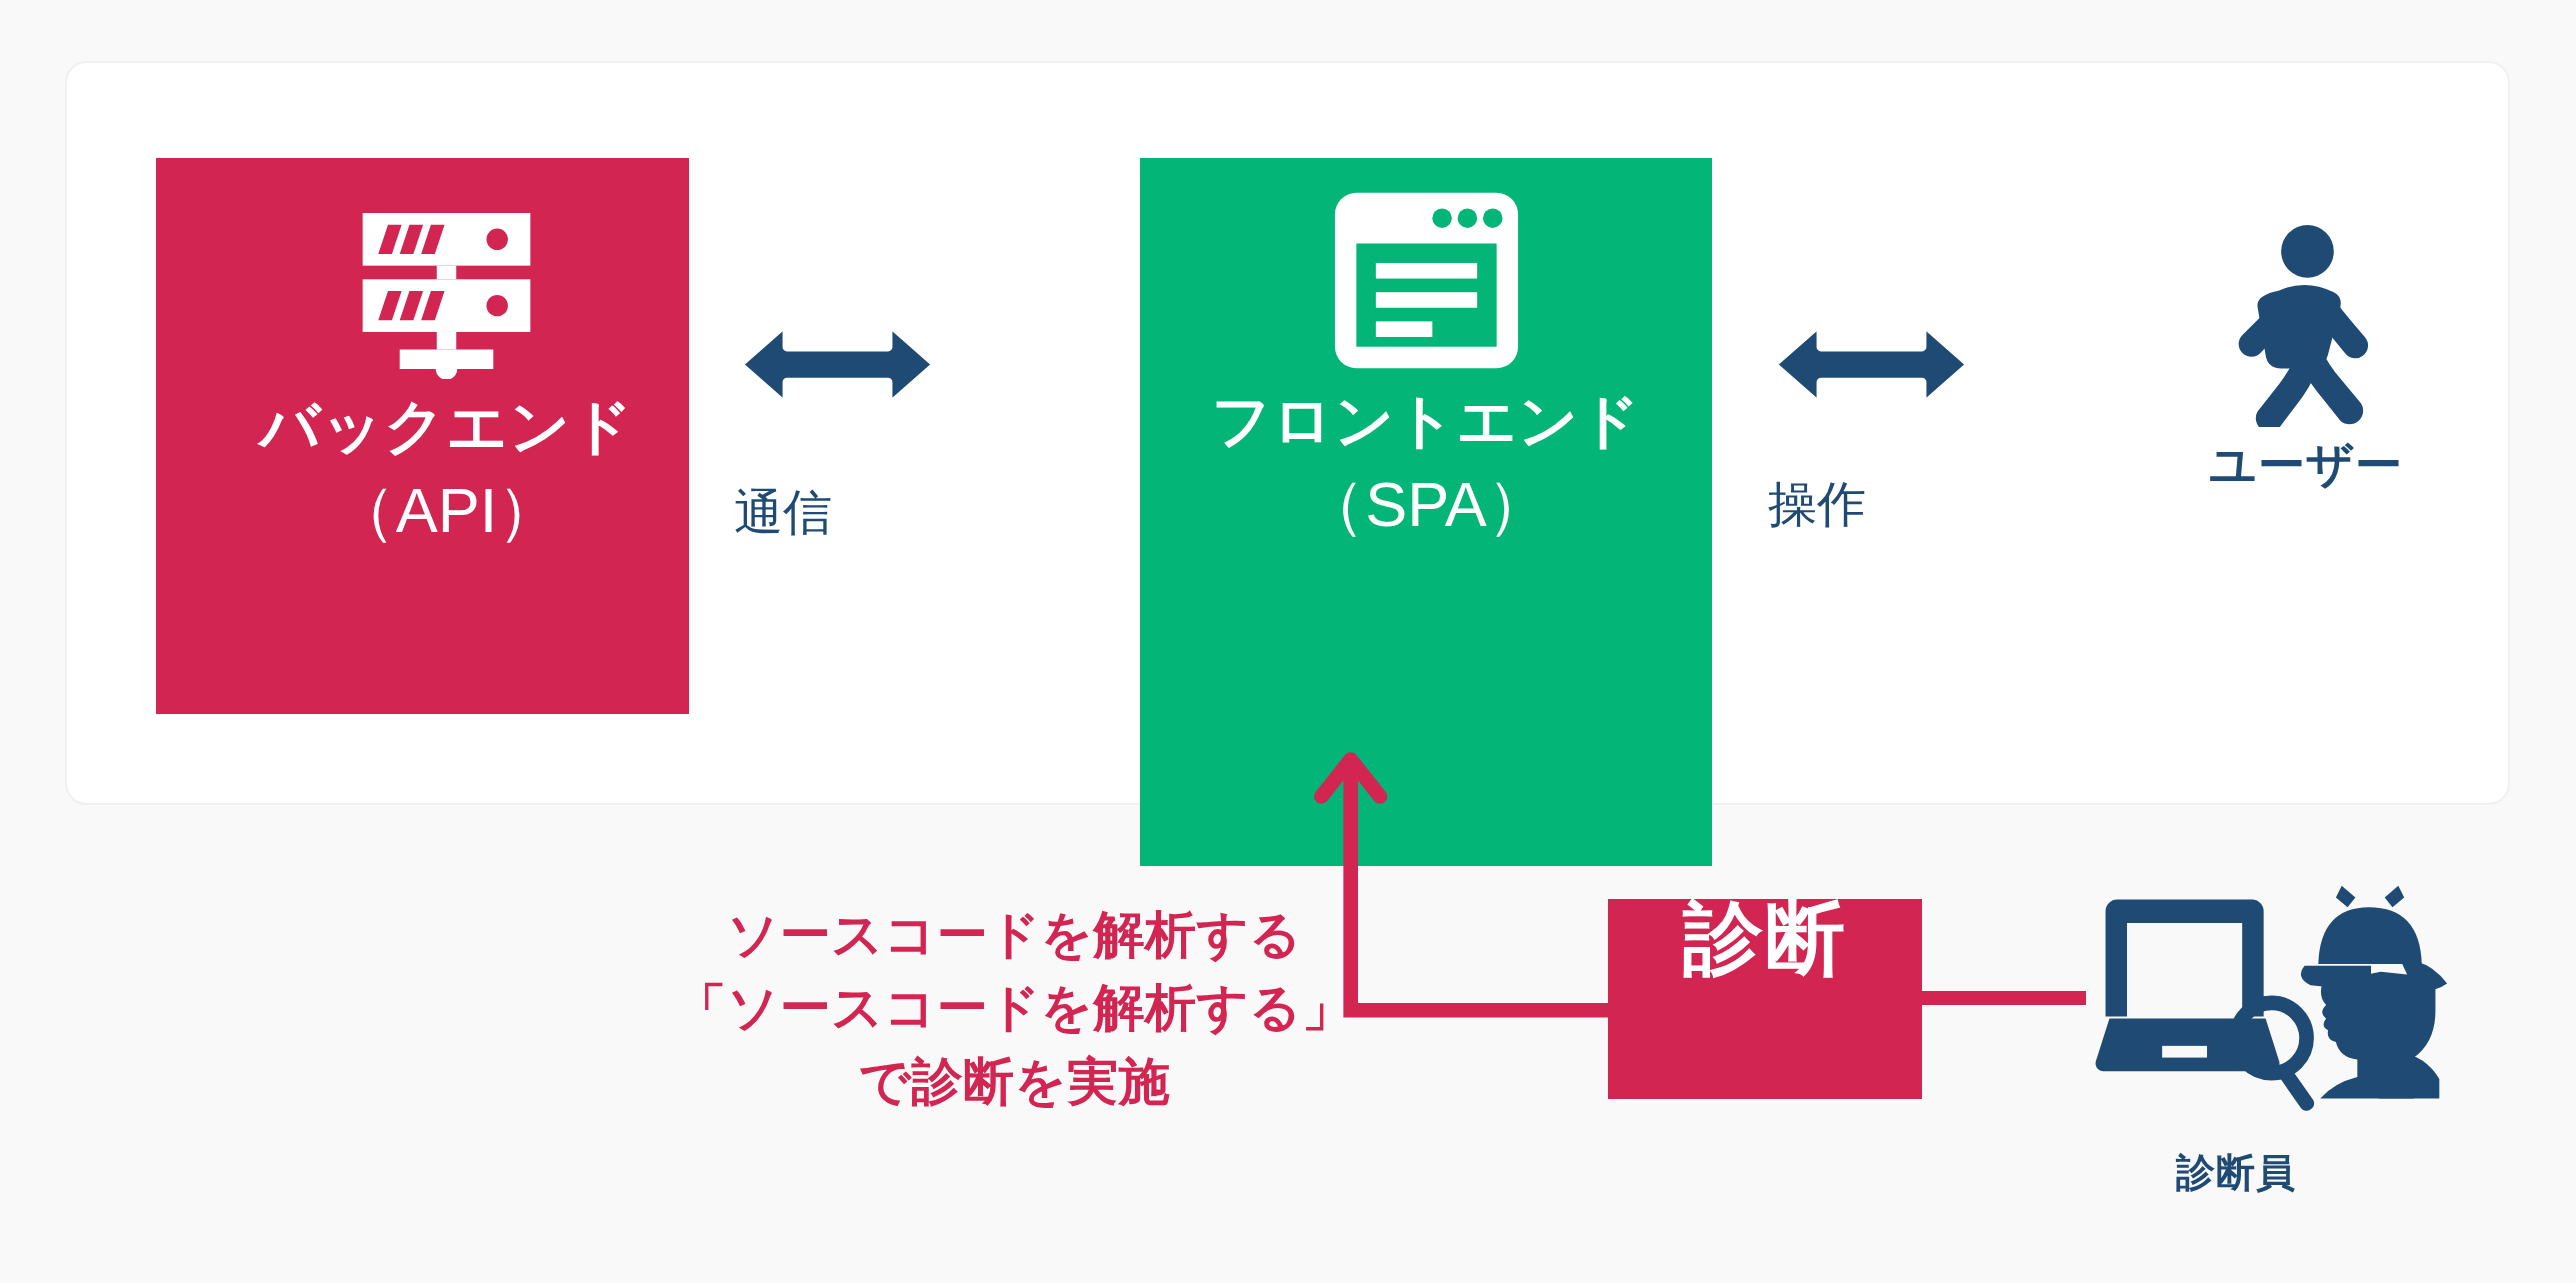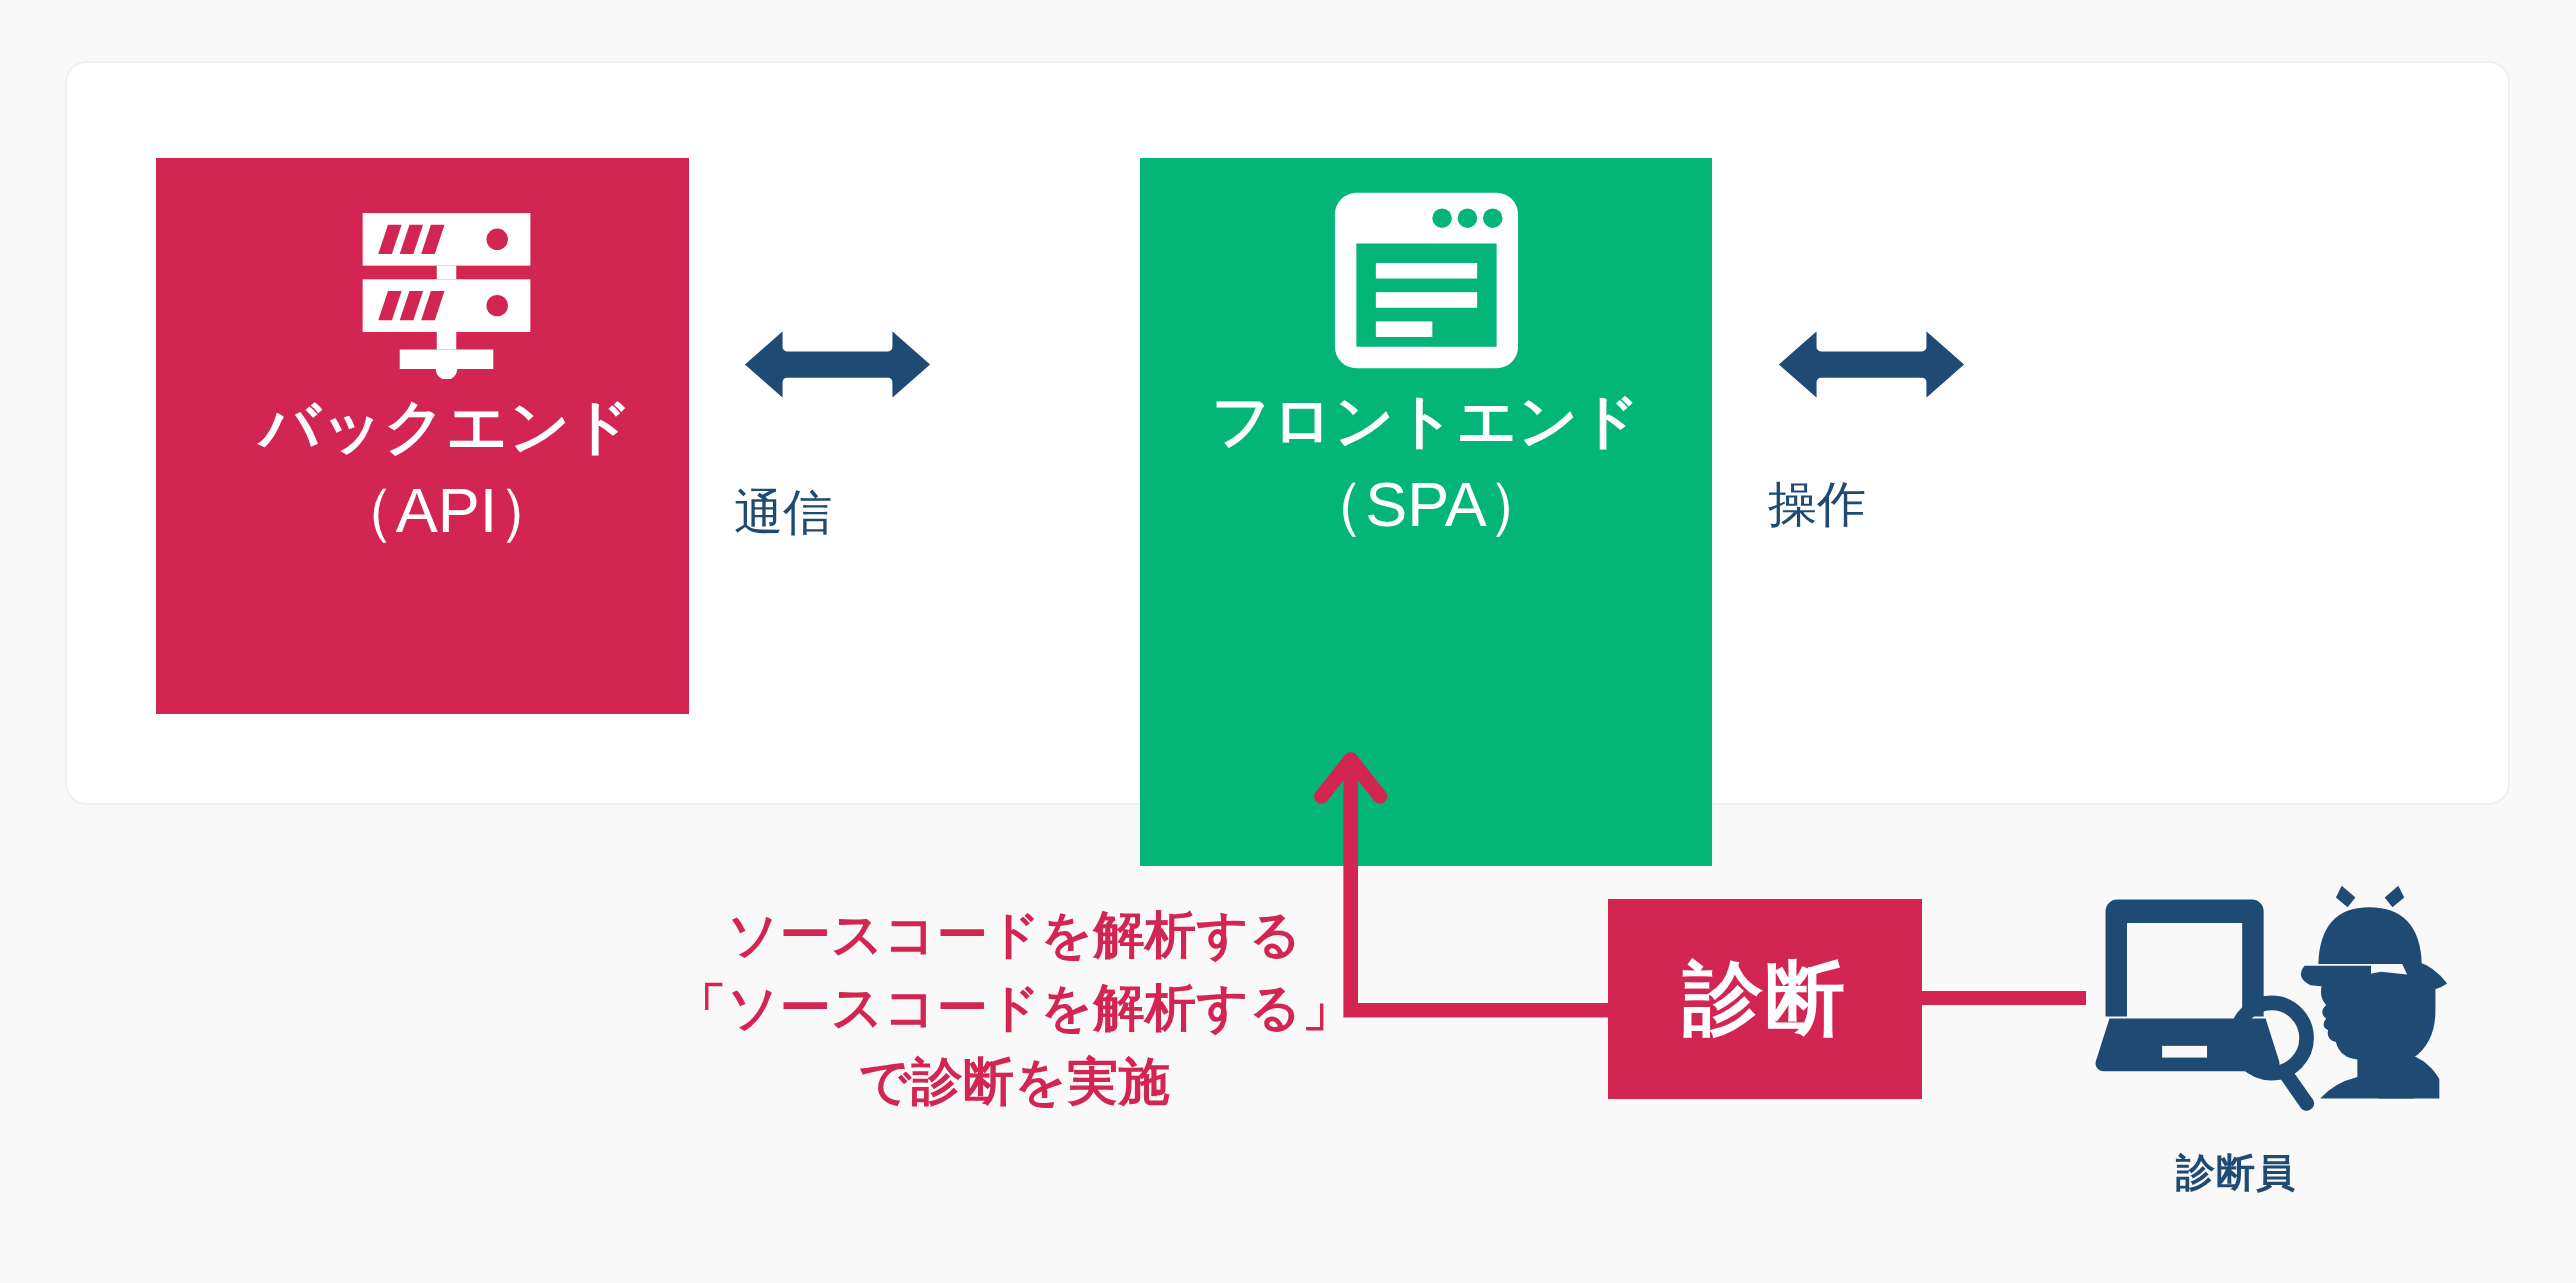--- a/index.html
+++ b/index.html
@@ -151,21 +151,20 @@
 
   
   .badge {
     position: absolute;
     left: 1608px;
     top: 899px;
     width: 314px;
     height: 200px;
     background: #d32552;
     display: flex;
-    align-items: center;
     justify-content: center;
   }
   .badge-label {
     color: #ffffff;
     font-size: 80px;
     font-weight: bold;
     line-height: 1;
     letter-spacing: 2px;
     white-space: nowrap;
   }
@@ -257,20 +256,38 @@
   </div>
   <div class="arrow-label arrow-label-1">通信</div>
 
   <div class="dbl-arrow arrow2">
     <svg width="207" height="105" viewBox="0 0 212 108" aria-hidden="true">
       <polygon points="4,54 54,10 54,36 158,36 158,10 208,54 158,98 158,72 54,72 54,98" fill="#1e4a73" stroke="#ffffff" stroke-width="9" stroke-linejoin="round"></polygon>
     </svg>
   </div>
   <div class="arrow-label arrow-label-2">操作</div>
 
+  <div class="user-wrap">
+    <svg width="195" height="205" viewBox="0 0 200 210" aria-hidden="true">
+      <g fill="#1e4a73">
+        <circle cx="101" cy="30" r="27"></circle>
+
+        <path d="M72 70 q28 -12 56 2 q10 5 6 18 l-12 46 q-4 14 -18 14 l-30 0 q-14 0 -16 -14 l-8 -48 q-3 -13 22 -18 z"></path>
+
+        <path d="M78 76 q-14 10 -28 24 l-16 16 a13 13 0 0 0 19 18 l18 -19 q11 -12 19 -22 z"></path>
+
+        <path d="M126 76 q10 14 22 28 l12 14 a13 13 0 0 1 -20 17 l-13 -16 q-10 -12 -16 -24 z"></path>
+
+        <path d="M92 128 q-6 20 -20 38 l-22 28 a14 14 0 0 0 22 17 l24 -32 q14 -20 18 -40 z"></path>
+
+        <path d="M114 128 q8 18 22 34 l20 24 a14 14 0 0 1 -21 18 l-24 -30 q-16 -20 -22 -40 z"></path>
+      </g>
+    </svg>
+    <div class="user-label">ユーザー</div>
+  </div>
 
   <svg class="connector-svg" width="322" height="293" viewBox="0 0 330 300" aria-hidden="true">
 
     <path d="M330 285 L 54 285 L 54 30" fill="none" stroke="#d32552" stroke-width="15" stroke-linecap="butt" stroke-linejoin="miter"></path>
     <path d="M24 66 L 54 28 L 84 66" fill="none" stroke="#d32552" stroke-width="15" stroke-linecap="round" stroke-linejoin="round"></path>
   </svg>
 
   <div class="annotation">
     <div>ソースコードを解析する</div>
     <div>「ソースコードを解析する」</div>

